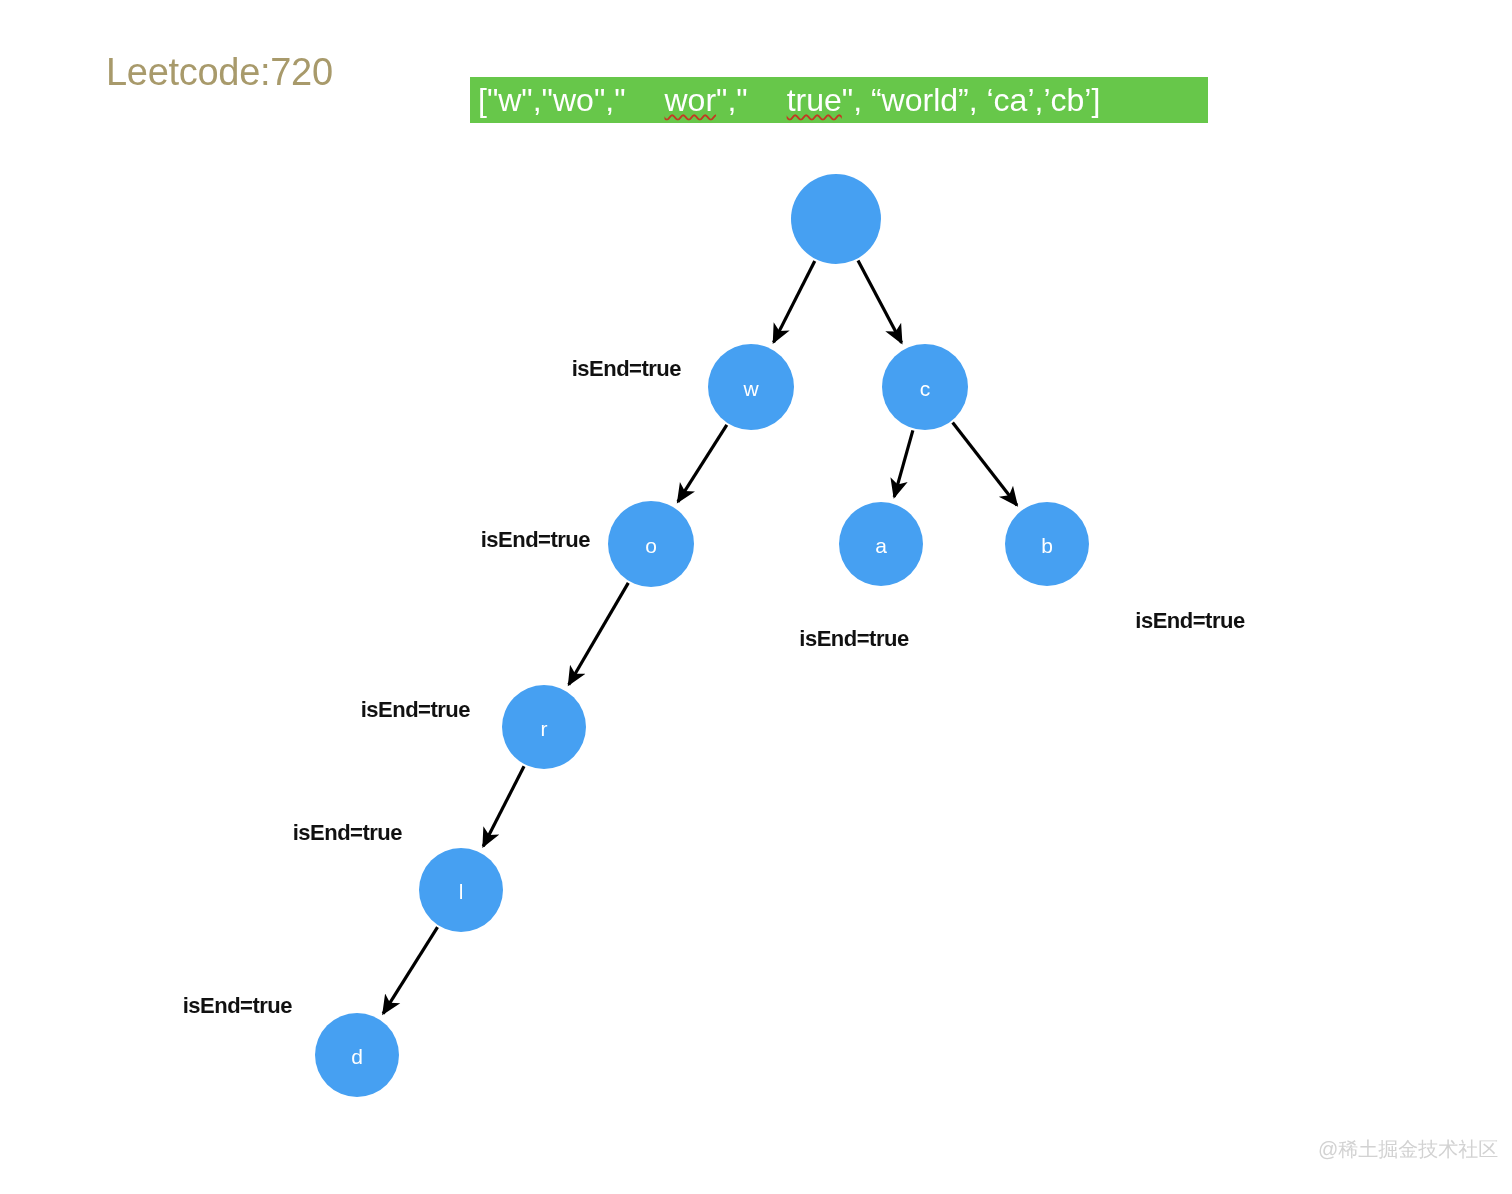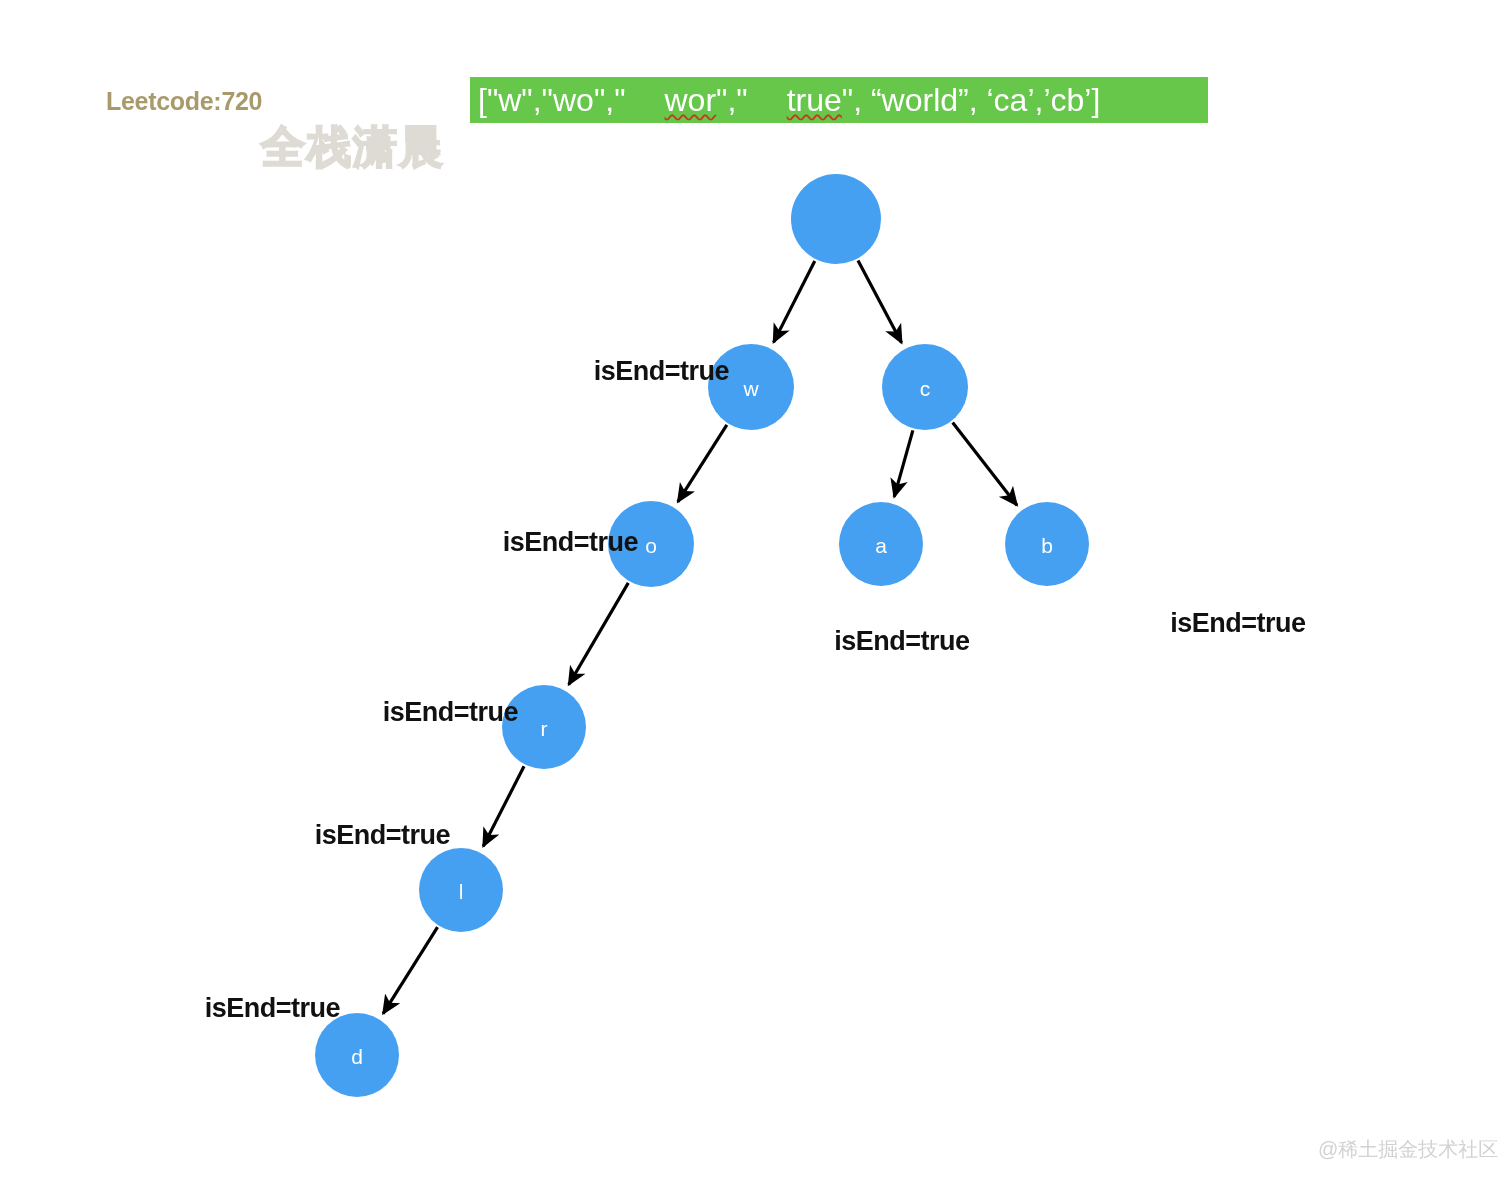--- a/index.html
+++ b/index.html
@@ -16,26 +16,25 @@
     width: 1512px;
     height: 1194px;
     overflow: hidden;
     background: #ffffff;
   }
   
   #page-title {
     position: absolute;
     left: 106px;
     top: 51px;
-    font-size: 25px;
-    font-weight: bold;
+    font-size: 38px;
+    font-weight: normal;
     color: #a89a6b;
     letter-spacing: -0.3px;
     white-space: nowrap;
-    margin-top: 36px;
   }
   
   #watermark-center {
     position: absolute;
     left: 261px;
     top: 118px;
     font-size: 44px;
     font-weight: bold;
     letter-spacing: 2px;
     color: rgba(255,255,255,0);
@@ -98,36 +97,34 @@
     dominant-baseline: central;
   }
   .edge-line {
     stroke: #000000;
     stroke-width: 3.2;
     fill: none;
   }
   
   .isend-label {
     position: absolute;
-    font-size: 27px;
+    font-size: 22px;
     font-weight: bold;
     color: #111111;
     white-space: nowrap;
     letter-spacing: -0.5px;
-    margin-left: 48px;
   }
 </style>
 </head>
 <body>
 
 <div id="canvas">
 
   <div id="page-title">Leetcode:720</div>
 
-  <div id="watermark-center">全栈潇晨</div>
 
   <div id="input-banner">
     <span class="banner-text"><span>["w","wo","</span><span class="spell-error">wor</span><span>","</span><span class="spell-error">true</span><span>", “world”, ‘ca’,’cb’]</span></span>
   </div>
 
   <svg id="graph-svg" viewBox="0 0 1512 1194">
     <defs>
       <marker id="arrowhead" markerWidth="7" markerHeight="7" refX="5.6" refY="3" orient="auto" markerUnits="strokeWidth">
         <path d="M0,0.2 L6.2,3 L0,5.8 L1.6,3 Z" fill="#000000"></path>
       </marker>

